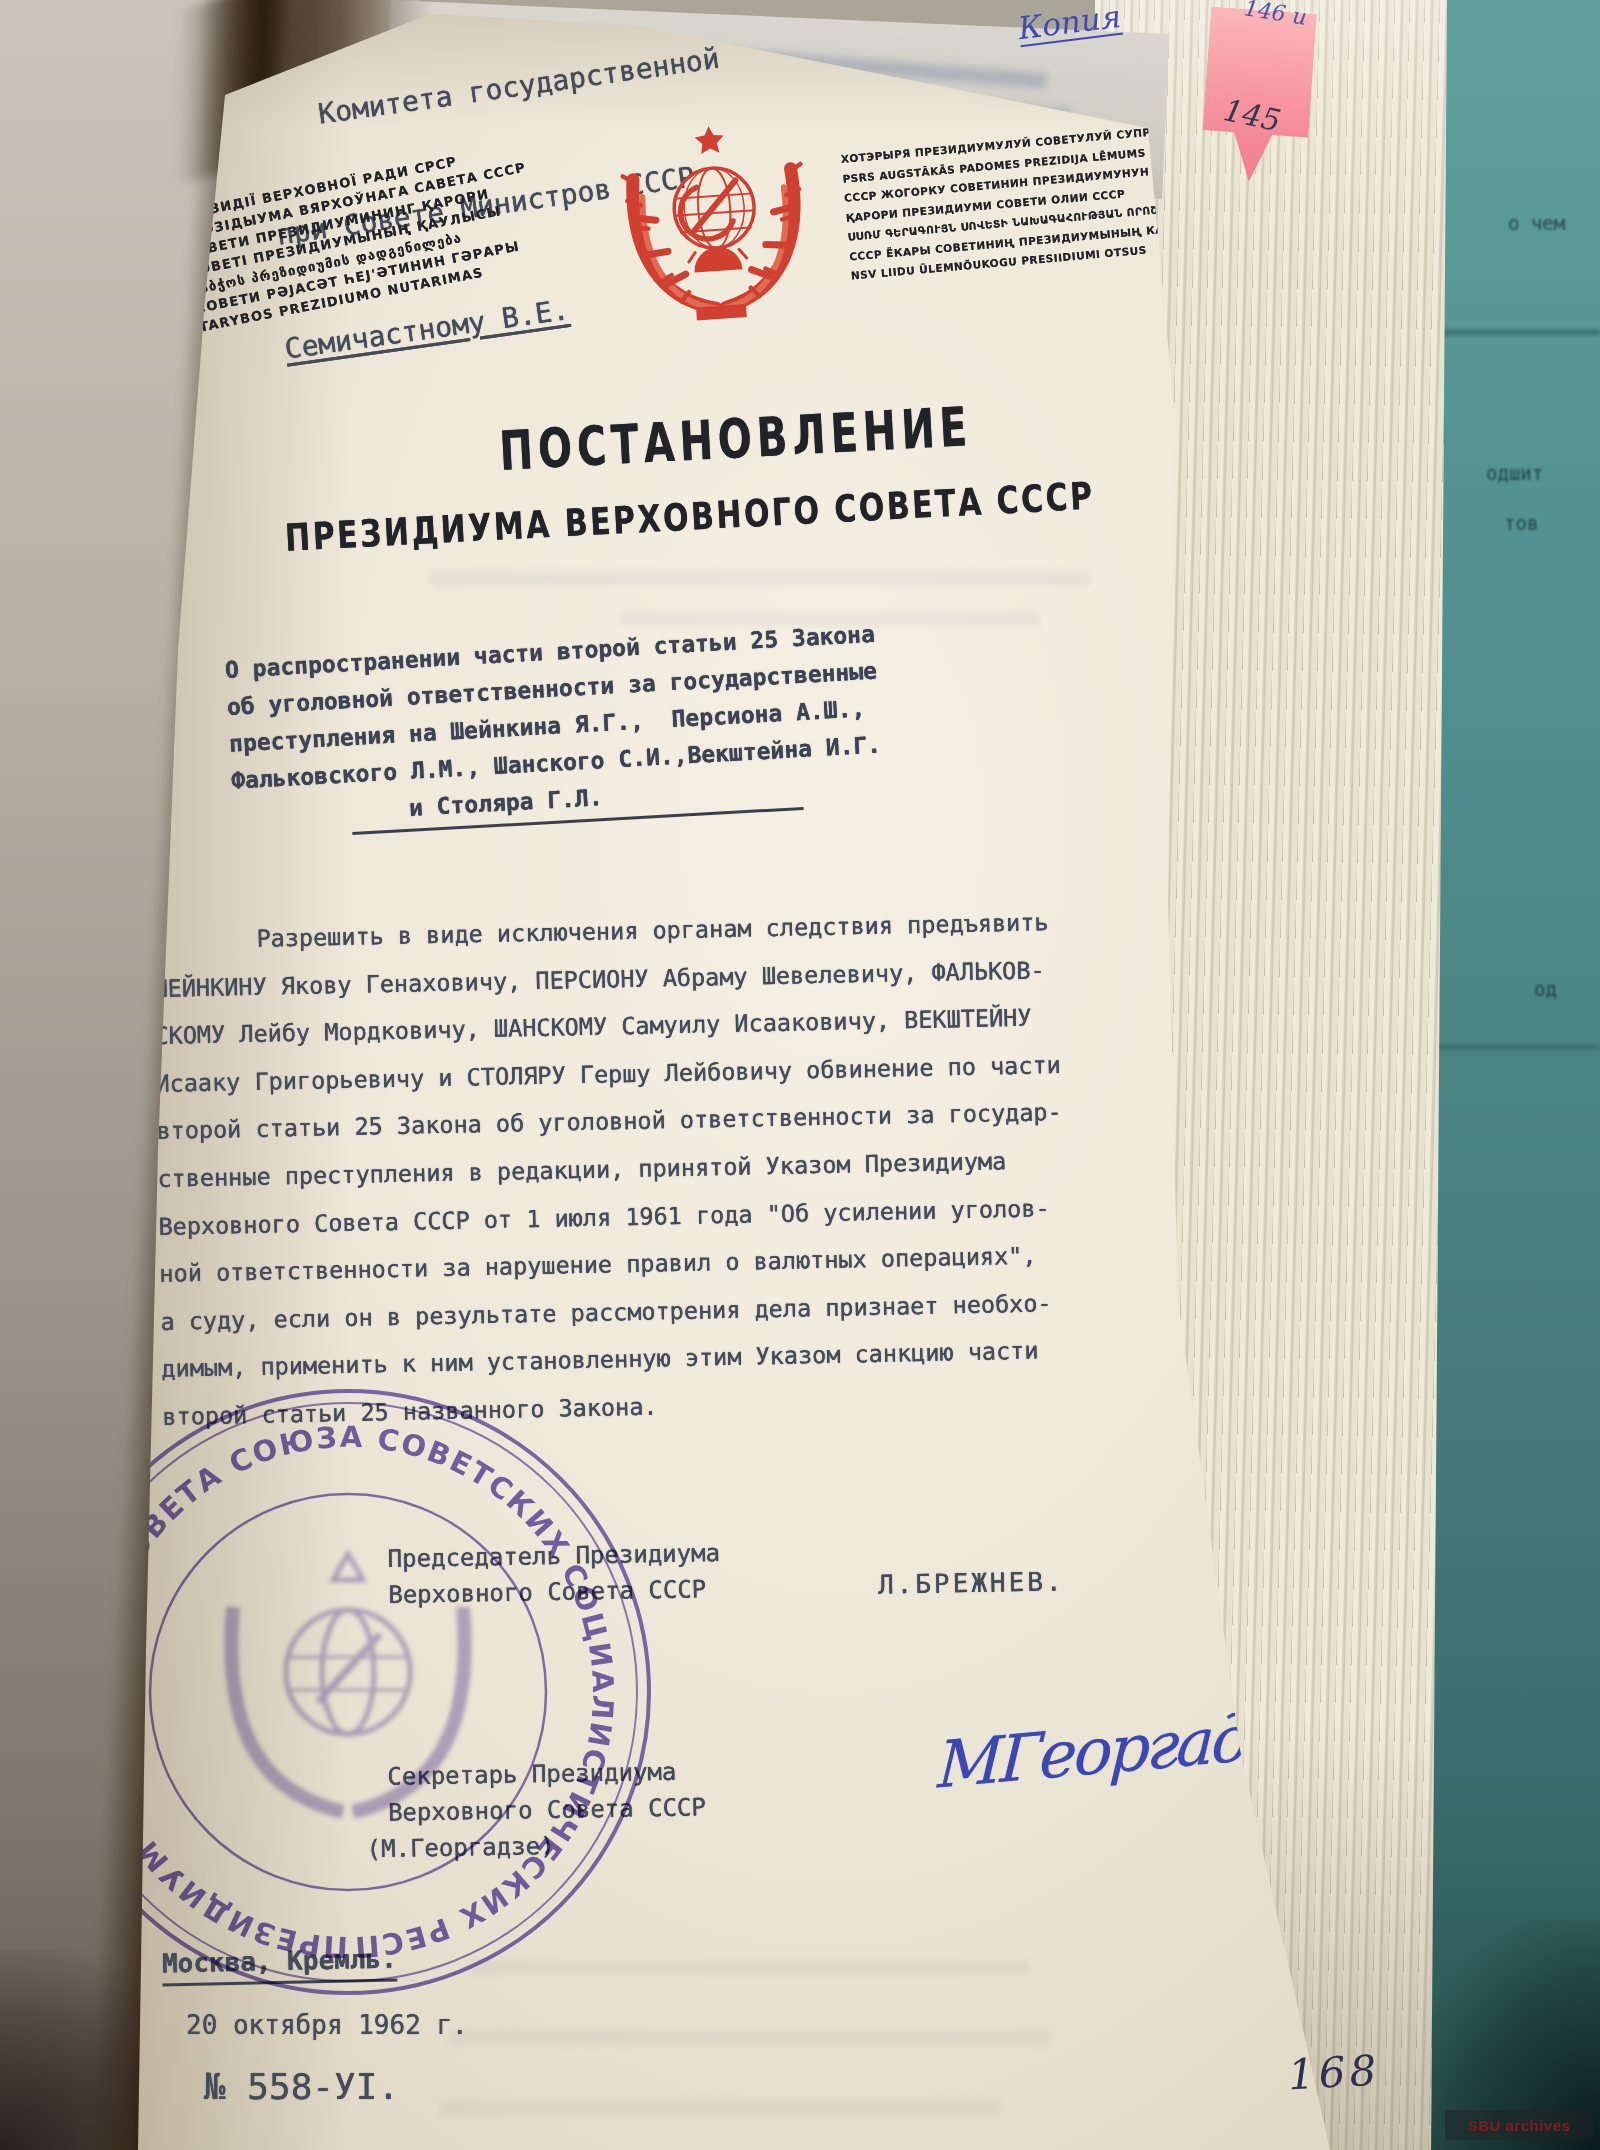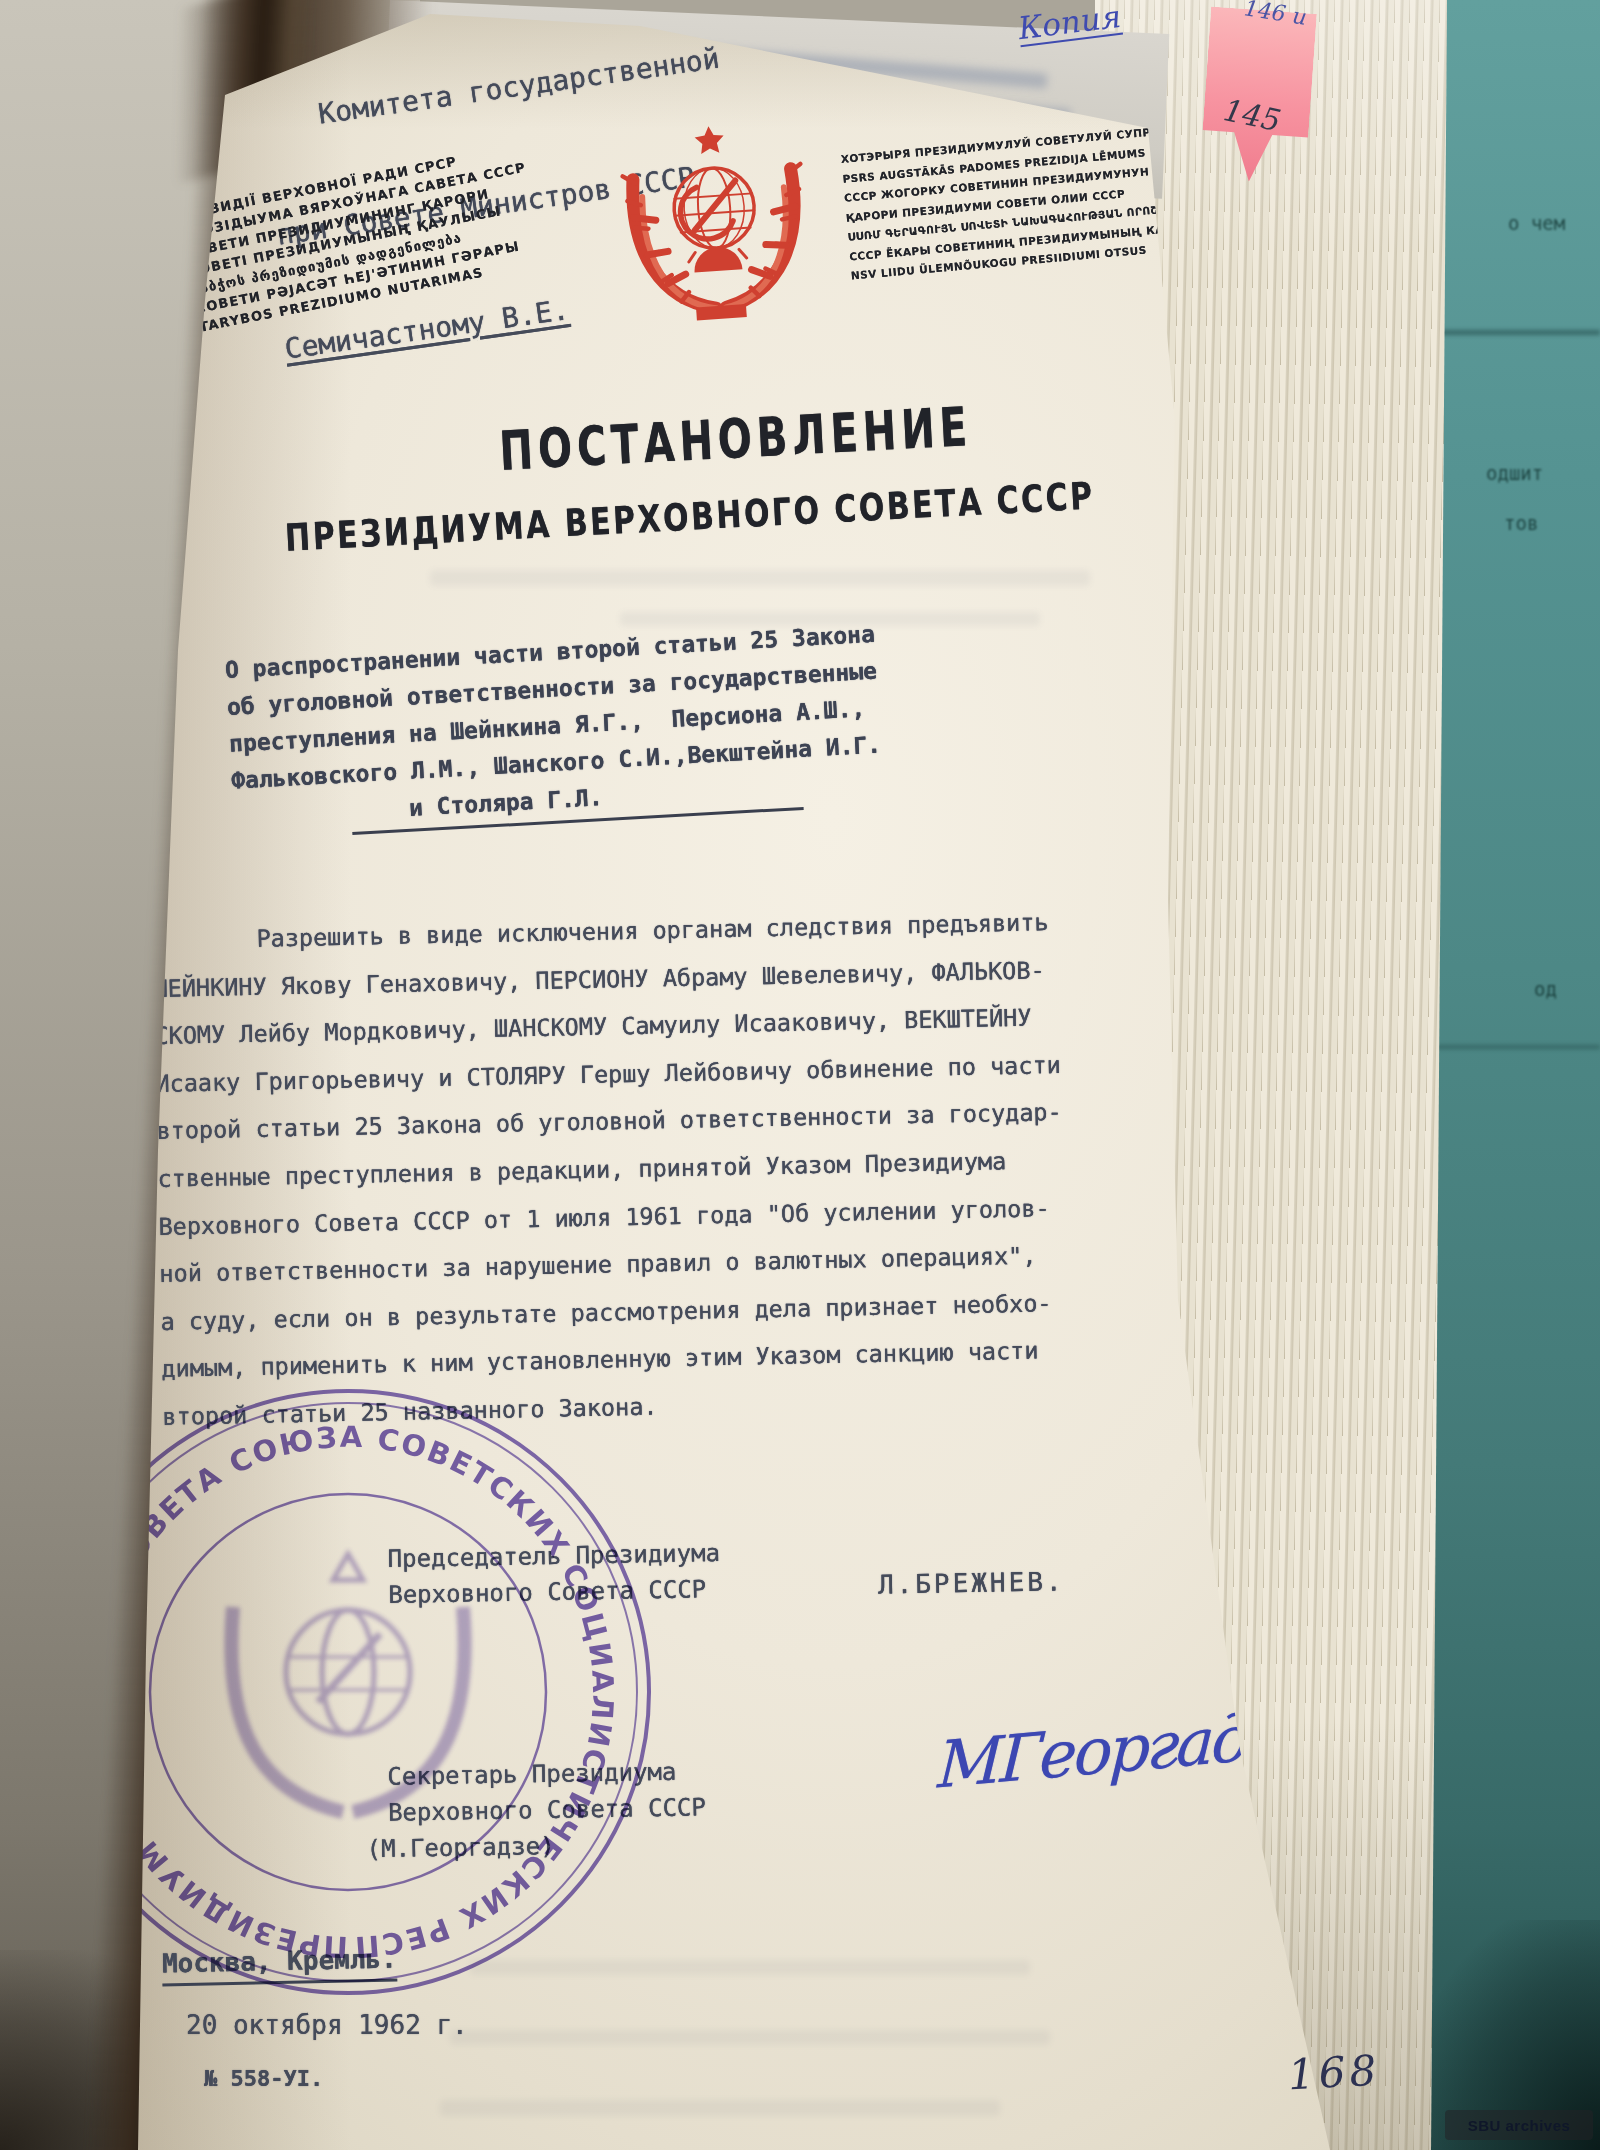--- a/index.html
+++ b/index.html
@@ -75,41 +75,41 @@
   .sig-chair .t,.sig-sec .t{font-size:24px;line-height:36px;}
   .chair-name{left:878px;top:1568px;font-size:26px;letter-spacing:3px;transform:rotate(-1deg);}
   .sig-sec{left:388px;top:1756px;transform:rotate(-1deg);}
   .sig-sec .s3{margin-left:-22px;}
   .autograph{left:940px;top:1728px;font-size:64px;letter-spacing:-3px;
       transform:rotate(-5deg) skewX(-8deg);transform-origin:left top;
       color:#3c47b2;text-shadow:0 0 1px rgba(60,71,178,.6);}
   .footer-place{left:162px;top:1946px;font-size:26px;font-weight:bold;
       border-bottom:3px solid #3c4252;padding-bottom:5px;transform:rotate(-1.2deg);}
   .footer-date{left:158px;top:2010px;font-size:26px;margin-left:28px;}
-  .footer-num{left:204px;top:2066px;font-size:22px;font-weight:bold;}
+  .footer-num{left:204px;top:2066px;font-size:36px;}
   .ghost{background:#5a6070;opacity:.07;filter:blur(3px);border-radius:4px;}
   
   .stamp{left:28px;top:1372px;z-index:6;mix-blend-mode:multiply;opacity:.9;filter:blur(.6px);}
   
   .emblem{left:598px;top:116px;transform:rotate(-4deg);}
   
   .pink-tab{left:1205px;top:10px;width:106px;height:172px;z-index:6;
     clip-path:polygon(0 0,100% 0,100% 72%,66% 72%,47% 100%,30% 72%,0 72%);
     background:linear-gradient(180deg,#fbb7ba 0%,#f793a0 55%,#f07d8e 100%);
     transform:rotate(4deg);box-shadow:0 2px 6px rgba(0,0,0,.2);}
   .tab-num{left:20px;top:88px;font-size:30px;color:#33384a;transform:rotate(8deg);
     font-family:"DejaVu Serif",serif;font-style:italic;}
   .copy-note{left:1018px;top:4px;font-size:31px;transform:rotate(-7deg);
     text-decoration:underline;text-decoration-thickness:2px;text-underline-offset:6px;z-index:6;}
   .corner-num{left:1244px;top:0px;font-size:22px;transform:rotate(9deg);z-index:7;color:#4a55a5;}
   .sheet-num{left:1288px;top:2048px;font-size:42px;color:#2c3152;transform:rotate(-3deg);z-index:6;
     font-family:"DejaVu Serif",serif;font-style:italic;letter-spacing:4px;}
   .sbu-badge{left:1445px;top:2110px;width:148px;height:30px;z-index:7;
     background:rgba(35,35,38,.55);border-radius:4px;display:flex;align-items:center;justify-content:center;
-    color:#0f172a;font-family:"Liberation Sans",sans-serif;font-weight:bold;font-size:15px;letter-spacing:.5px;}
+    color:#7f1d1d;font-family:"Liberation Sans",sans-serif;font-weight:bold;font-size:15px;letter-spacing:.5px;}
 </style>
 </head>
 <body>
 
 <div class="abs bg-left"></div>
 <div class="abs bg-left-corner"></div>
 
 <div class="abs teal-cover">
   <div class="abs teal-edge"></div>
   <div class="abs teal-crease1"></div>

